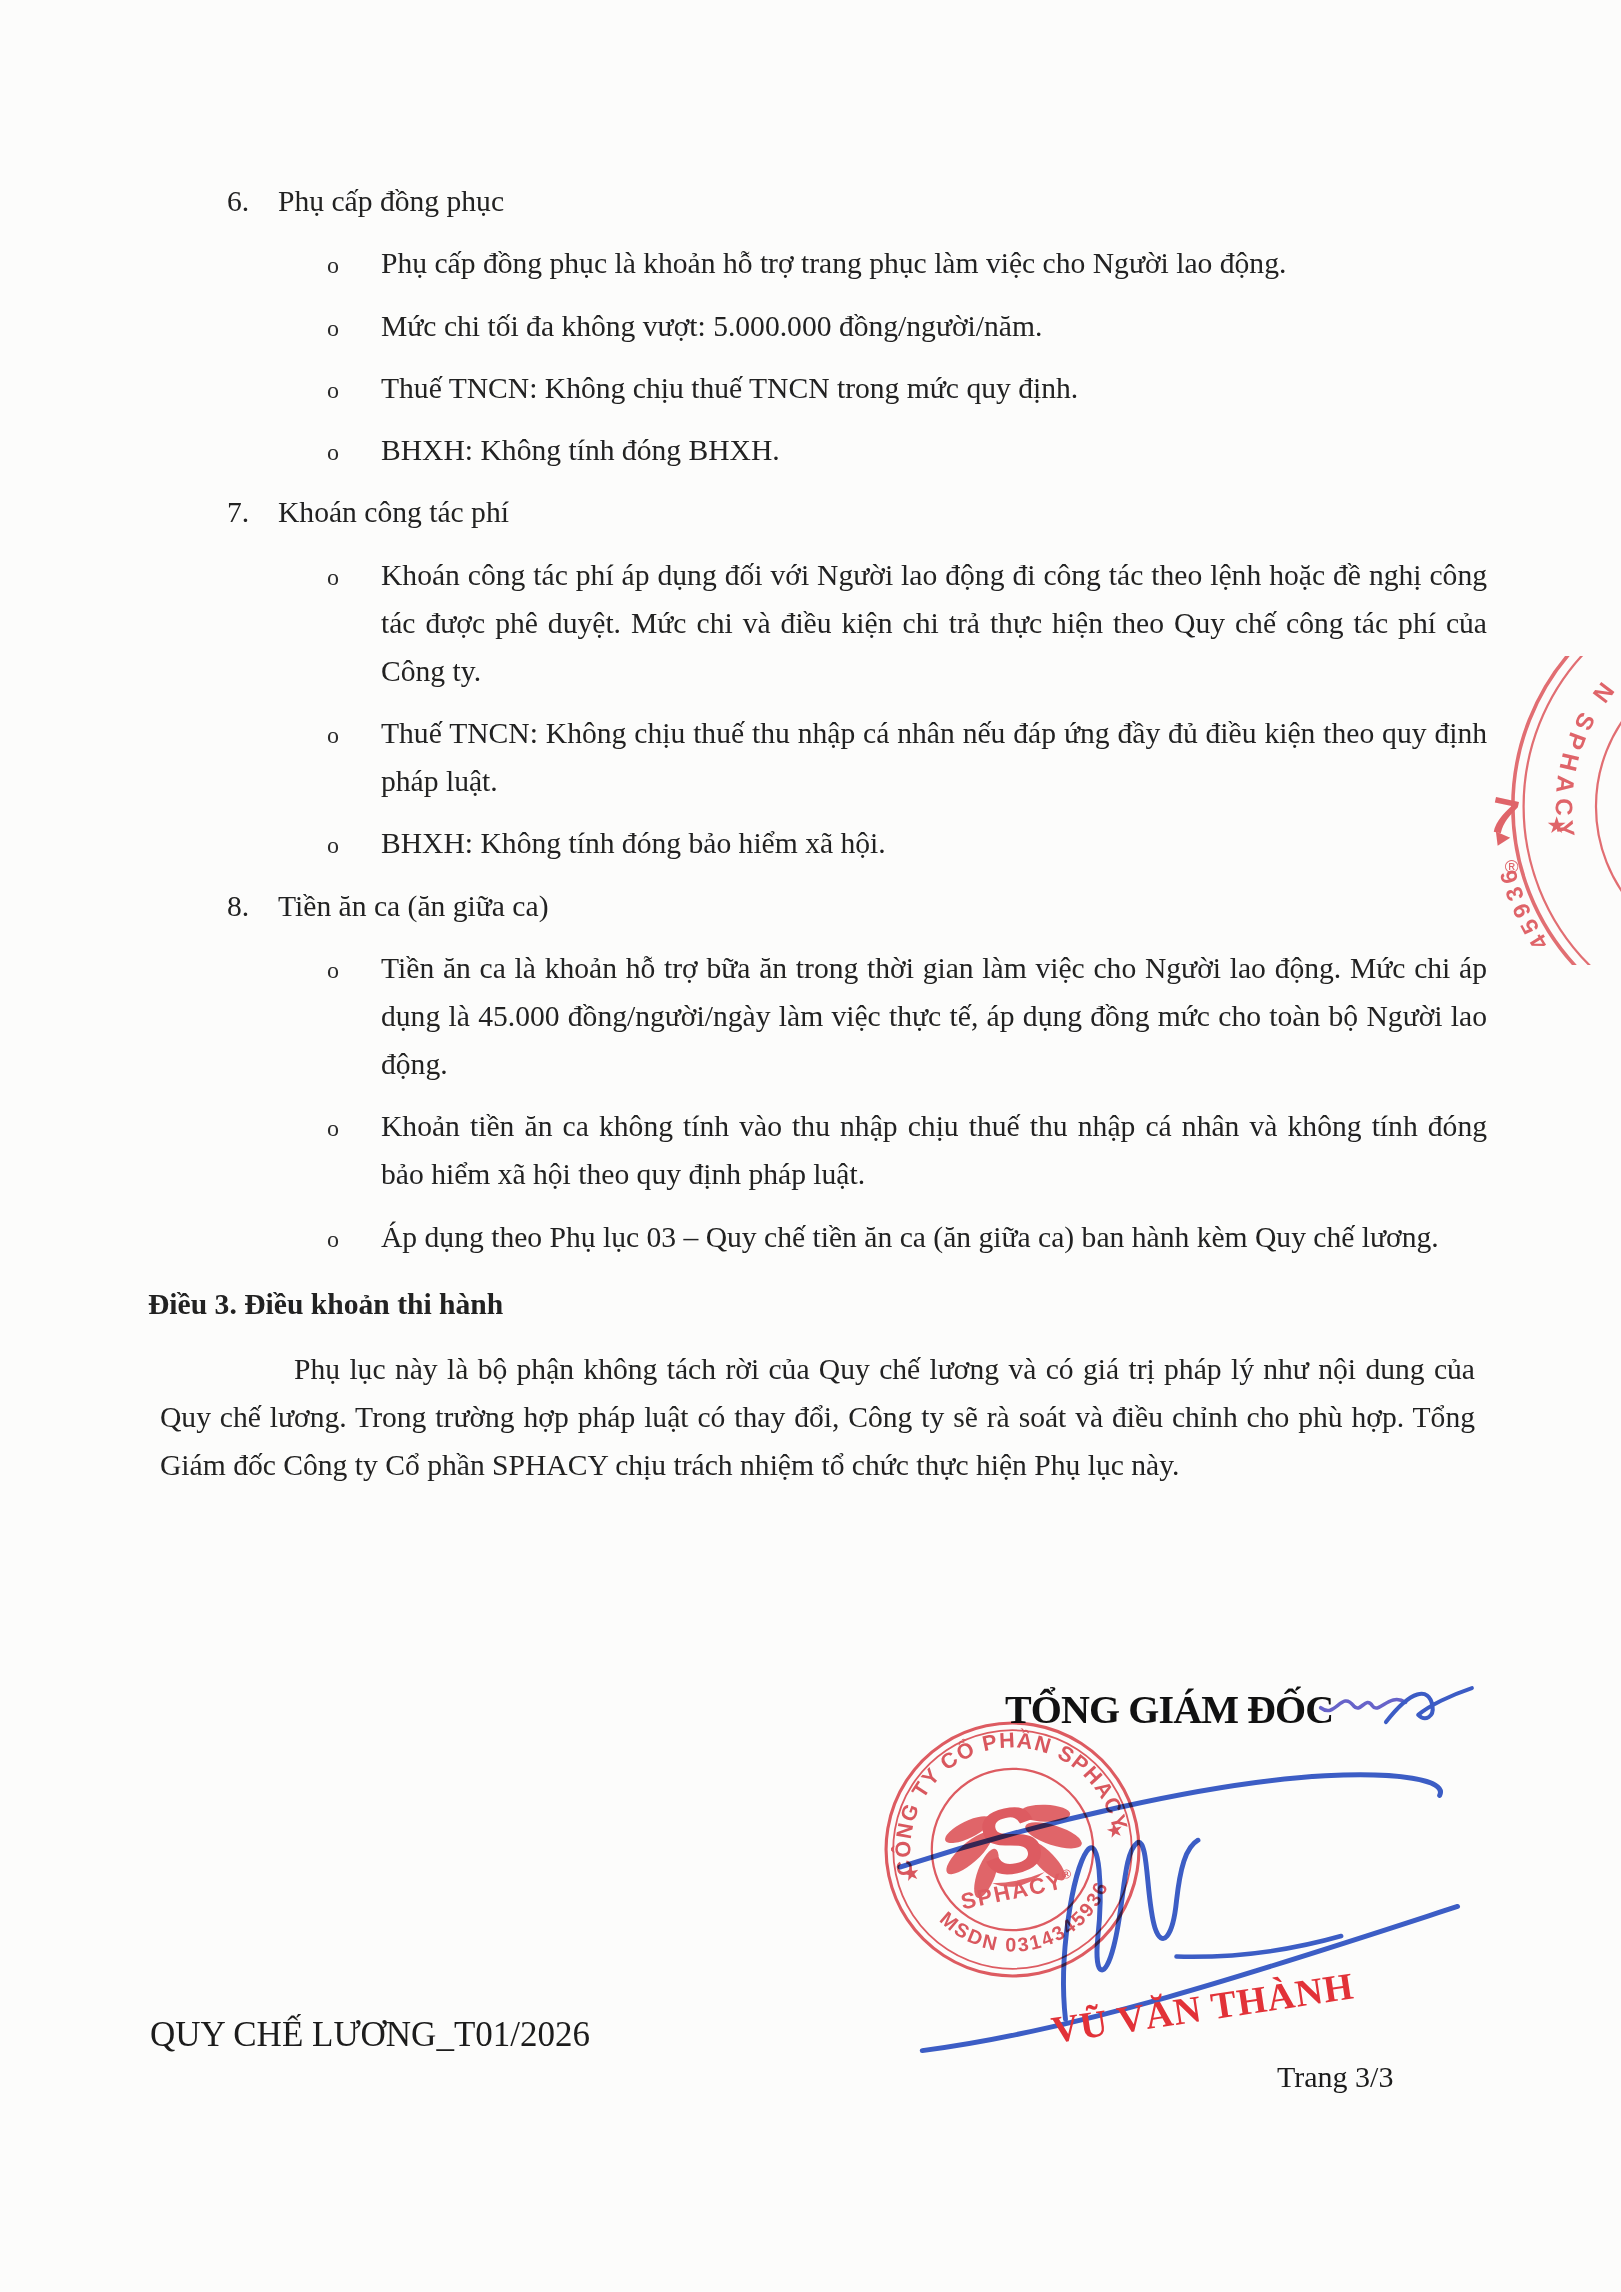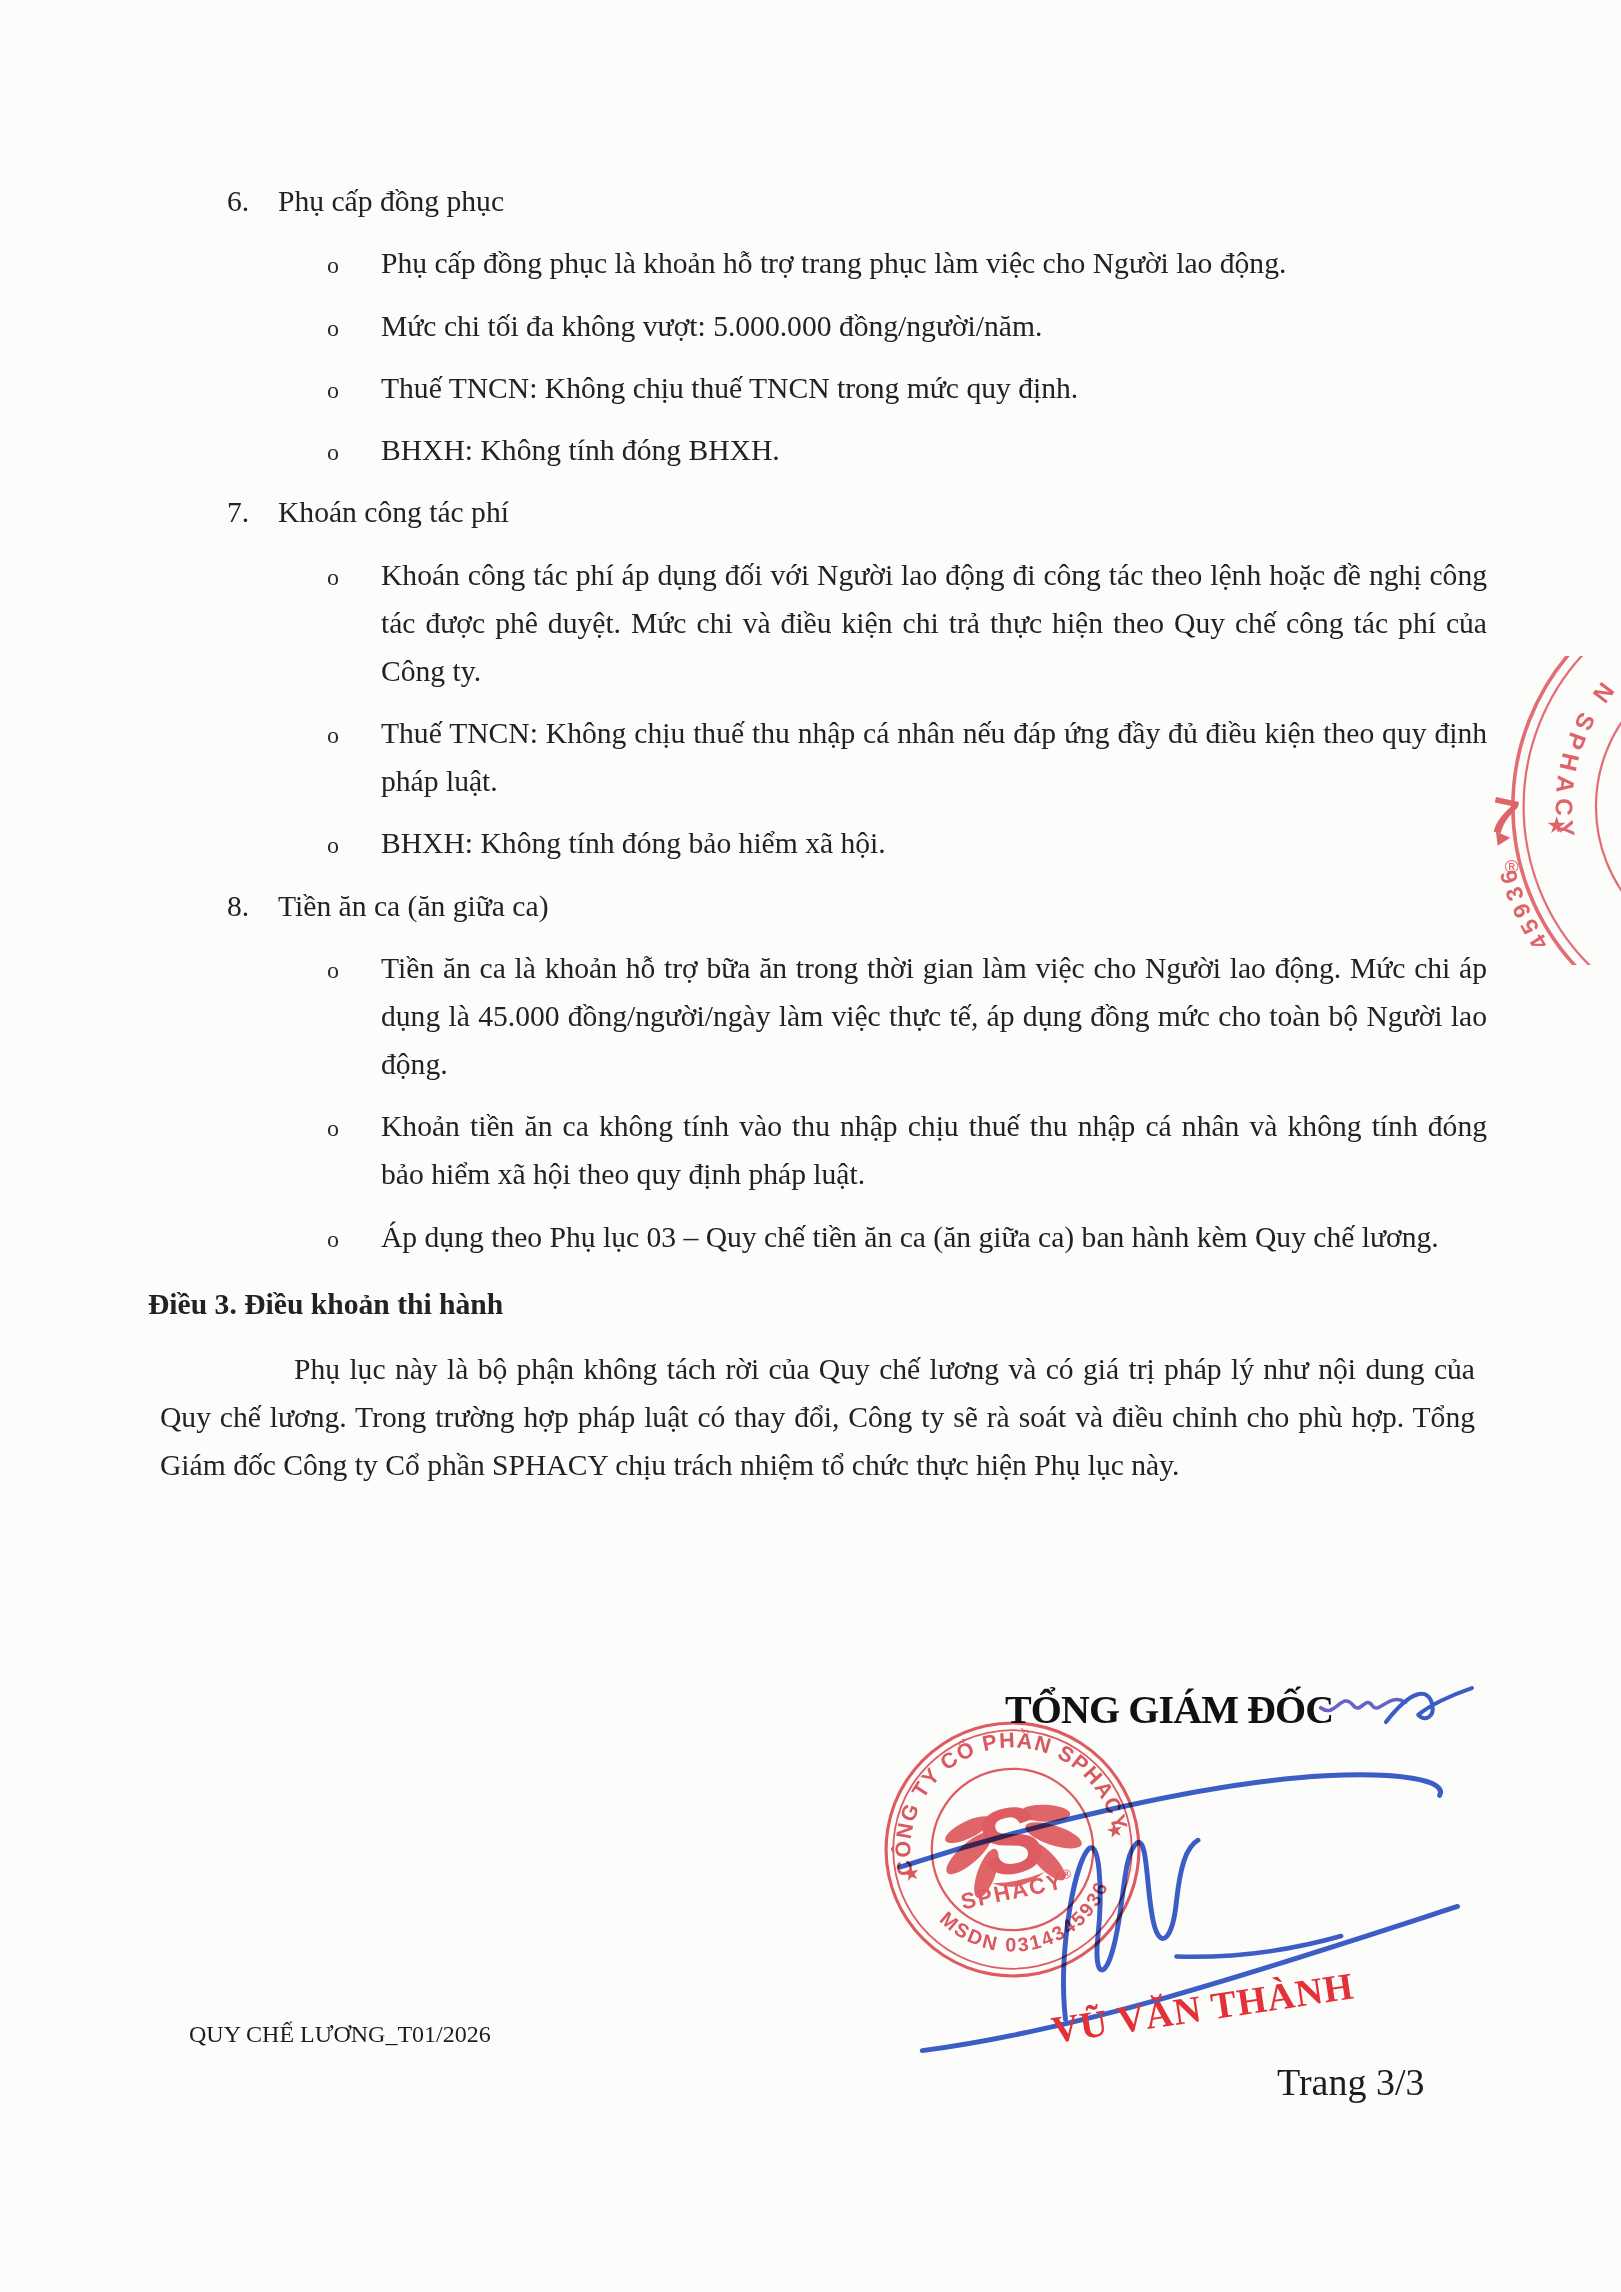--- a/index.html
+++ b/index.html
@@ -23,24 +23,24 @@
   .sig-title{
     position:absolute; left:1005px; top:1686px;
     font-size:40px; font-weight:bold; color:#111; white-space:nowrap; letter-spacing:-0.9px;
   }
   .signer-name{
     position:absolute; left:1055px; top:2008px;
     font-size:38px; font-weight:bold; color:#e23238; white-space:nowrap;
     transform:rotate(-8.5deg); transform-origin:left bottom; letter-spacing:0.9px;
   }
   .page-num{
-    position:absolute; left:1277px; top:2060px; font-size:38px; color:#1c1c1c; white-space:nowrap;
+    position:absolute; left:1277px; top:2060px; font-size:30px; color:#1c1c1c; white-space:nowrap;
   }
   .footer{
-    position:absolute; left:150px; top:2012px; font-size:24px; line-height:45px; color:#1c1c1c;margin-left:39px;
+    position:absolute; left:150px; top:2012px; font-size:35px; line-height:45px; color:#1c1c1c;
   }
   .stamp, .edge-stamp, .signature{position:absolute; mix-blend-mode:multiply;}
   .stamp{left:878px; top:1715px; width:269px; height:269px; opacity:.9;}
   .edge-stamp{left:1453px; top:656px; width:168px; height:309px; opacity:.85;}
   .signature{left:788px; top:1670px; width:734px; height:421px; opacity:.92;}
   svg text{font-family:"Liberation Sans", sans-serif;}
 </style>
 </head>
 <body>
 

